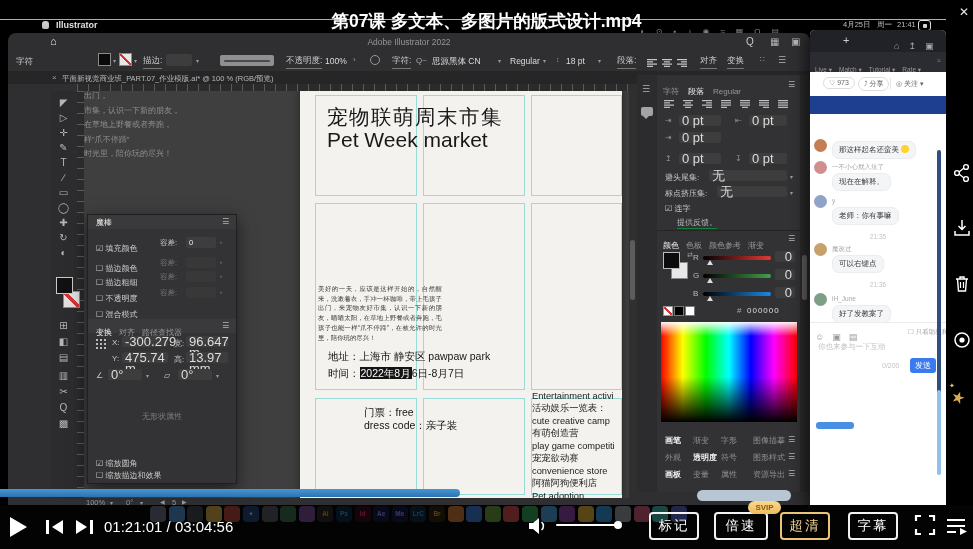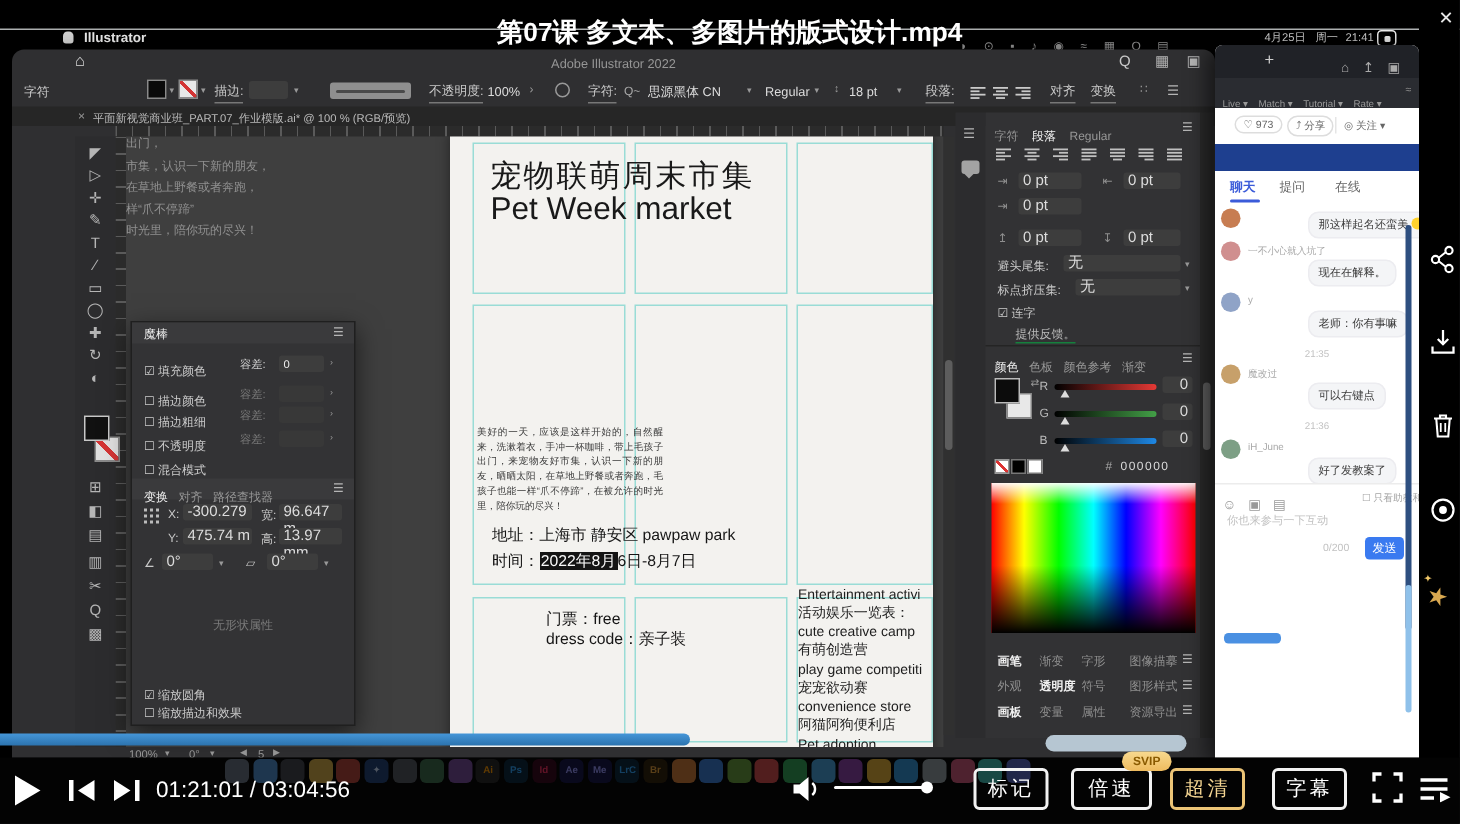--- a/index.html
+++ b/index.html
@@ -10,30 +10,30 @@
   
   .mbar-item{color:#e6e6e6;font-size:9px;margin-right:12px;}
   .mbar-ic{color:#9a9a9a;font-size:8px;margin-right:11px;}
   
   .aiwin{background:#2f2f31;border-radius:8px 8px 0 0;box-shadow:0 6px 24px rgba(0,0,0,.6);}
   .tl{width:7px;height:7px;border-radius:50%;position:absolute;top:39px;}
   .cb-label{color:#c9c9c9;font-size:8.5px;border-bottom:1px solid #777;padding-bottom:1px;}
   .cb-val{color:#ddd;font-size:8.5px;}
   .caret{color:#999;font-size:6px;}
   .swatch{position:absolute;width:13px;height:13px;border:1px solid #8a8a8a;box-sizing:border-box;}
-  .fieldbox{position:absolute;background:#3d3d3d;border-radius:2px;color:#ddd;font-size:10px;line-height:11px;height:11px;padding-left:3px;box-sizing:border-box;}
+  .fieldbox{position:absolute;background:#3d3d3d;border-radius:2px;color:#ddd;font-size:13px;line-height:11px;height:11px;padding-left:3px;box-sizing:border-box;}
   .tool-ic{position:absolute;left:0;width:27px;text-align:center;color:#b5b5b5;font-size:10px;line-height:12px;}
   .guide{position:absolute;border:1px solid #99dcd6;box-sizing:border-box;}
   .pan-lab{color:#c9c9c9;font-size:8px;}
   .tabtxt{font-size:8px;color:#979797;}
   .tabtxt.on{color:#f0f0f0;}
   .hl{background:#141414;color:#fafafa;padding:0 1px;}
   
   .chat-bub{position:absolute;background:#f4f5f7;border:1px solid #ececf0;border-radius:7px;
-            font-size:7.5px;color:#3a3a3a;padding:3px 6px;white-space:nowrap;margin-left:40px;}
+            font-size:7.5px;color:#3a3a3a;padding:3px 6px;white-space:nowrap;}
   .chat-name{position:absolute;font-size:6.5px;color:#a8a8a8;white-space:nowrap;}
   .chat-time{position:absolute;left:0;width:100%;text-align:center;font-size:6.5px;color:#c2c2c2;}
   .avatar{position:absolute;width:13px;height:13px;border-radius:50%;}
   .emoji{display:inline-block;width:8px;height:8px;border-radius:50%;background:#ffd22e;vertical-align:-1px;margin-left:2px;}
   
   .pbtn{position:absolute;height:24px;line-height:24px;border:2px solid #f2f2f2;border-radius:4px;
         color:#fff;font-size:13.5px;text-align:center;letter-spacing:2px;}
   .dockic{position:absolute;top:0;width:16px;height:16px;border-radius:4px;font-size:6.5px;font-weight:bold;
           text-align:center;line-height:16px;}
   .stat-dim{color:#9a9a9a;font-size:7.5px;}
@@ -387,28 +387,20 @@
     <span class="abs nw" id="chat-nav" style="left:5px;top:6px;"><span style="color: rgb(153, 153, 153); font-size: 6.5px; margin-right: 7px;">Live ▾</span><span style="color: rgb(153, 153, 153); font-size: 6.5px; margin-right: 7px;">Match ▾</span><span style="color: rgb(153, 153, 153); font-size: 6.5px; margin-right: 7px;">Tutorial ▾</span><span style="color: rgb(153, 153, 153); font-size: 6.5px; margin-right: 7px;">Rate ▾</span></span>
     <span class="abs" style="left:127px;top:5px;color:#888;font-size:7px;">≈</span>
   </div>
   <div class="abs" style="left:0;top:42px;width:100%;height:24px;background:#fff;border-bottom:1px solid #f0f0f0;">
     <span class="abs nw" style="left:13px;top:5px;border:1px solid #ddd;border-radius:8px;padding:1px 5px;color:#666;font-size:7px;">♡ 973</span>
     <span class="abs nw" style="left:48px;top:5px;border:1px solid #ddd;border-radius:8px;padding:1px 5px;color:#666;font-size:7px;">⤴ <span>分享</span></span>
     <span class="abs" style="left:80px;top:6px;width:1px;height:11px;background:#e5e5e5;"></span>
     <span class="abs nw" style="left:86px;top:7px;color:#666;font-size:7px;">◎ <span>关注</span> ▾</span>
   </div>
   <div class="abs" style="left:0;top:66px;width:100%;height:18px;background:#1e3f8f;"></div>
-  <div class="abs" style="left:0;top:84px;width:100%;height:22px;background:#fff;border-bottom:1px solid #ececec;">
-    <span class="abs nw" id="chat-tab-items" style="left:0;top:5px;width:100%;">
-        <span style="position: absolute; left: 10px; top: 0px; font-size: 8.5px; color: rgb(59, 91, 217); font-weight: bold;">聊天</span>
-        <span style="position: absolute; left: 43px; top: 0px; font-size: 8.5px; color: rgb(102, 102, 102); font-weight: normal;">提问</span>
-        <span style="position: absolute; left: 80px; top: 0px; font-size: 8.5px; color: rgb(102, 102, 102); font-weight: normal;">在线</span>
-      </span>
-    <span class="abs" style="left:10px;top:19px;width:20px;height:2px;background:#3b5bd9;border-radius:1px;"></span>
-  </div>
   <div class="abs" id="chat-messages" style="left:0;top:106px;width:100%;height:186px;background:#fff;">
       <span class="avatar" style="left: 4px; top: 3px; background: rgb(199, 125, 82);"></span>
       <div class="chat-bub" style="left: 22px; top: 5px;">那这样起名还蛮美<span class="emoji"></span></div>
       <span class="avatar" style="left: 4px; top: 25px; background: rgb(208, 143, 143);"></span>
       <div class="chat-name" style="left: 22px; top: 27px;">一不小心就入坑了</div>
       <div class="chat-bub" style="left: 22px; top: 37px;">现在在解释。</div>
       <span class="avatar" style="left: 4px; top: 59px; background: rgb(143, 163, 199);"></span>
       <div class="chat-name" style="left: 22px; top: 61px;">y</div>
       <div class="chat-bub" style="left: 22px; top: 71px;">老师：你有事嘛</div>
       <div class="chat-time" style="top: 97px;">21:35</div>

